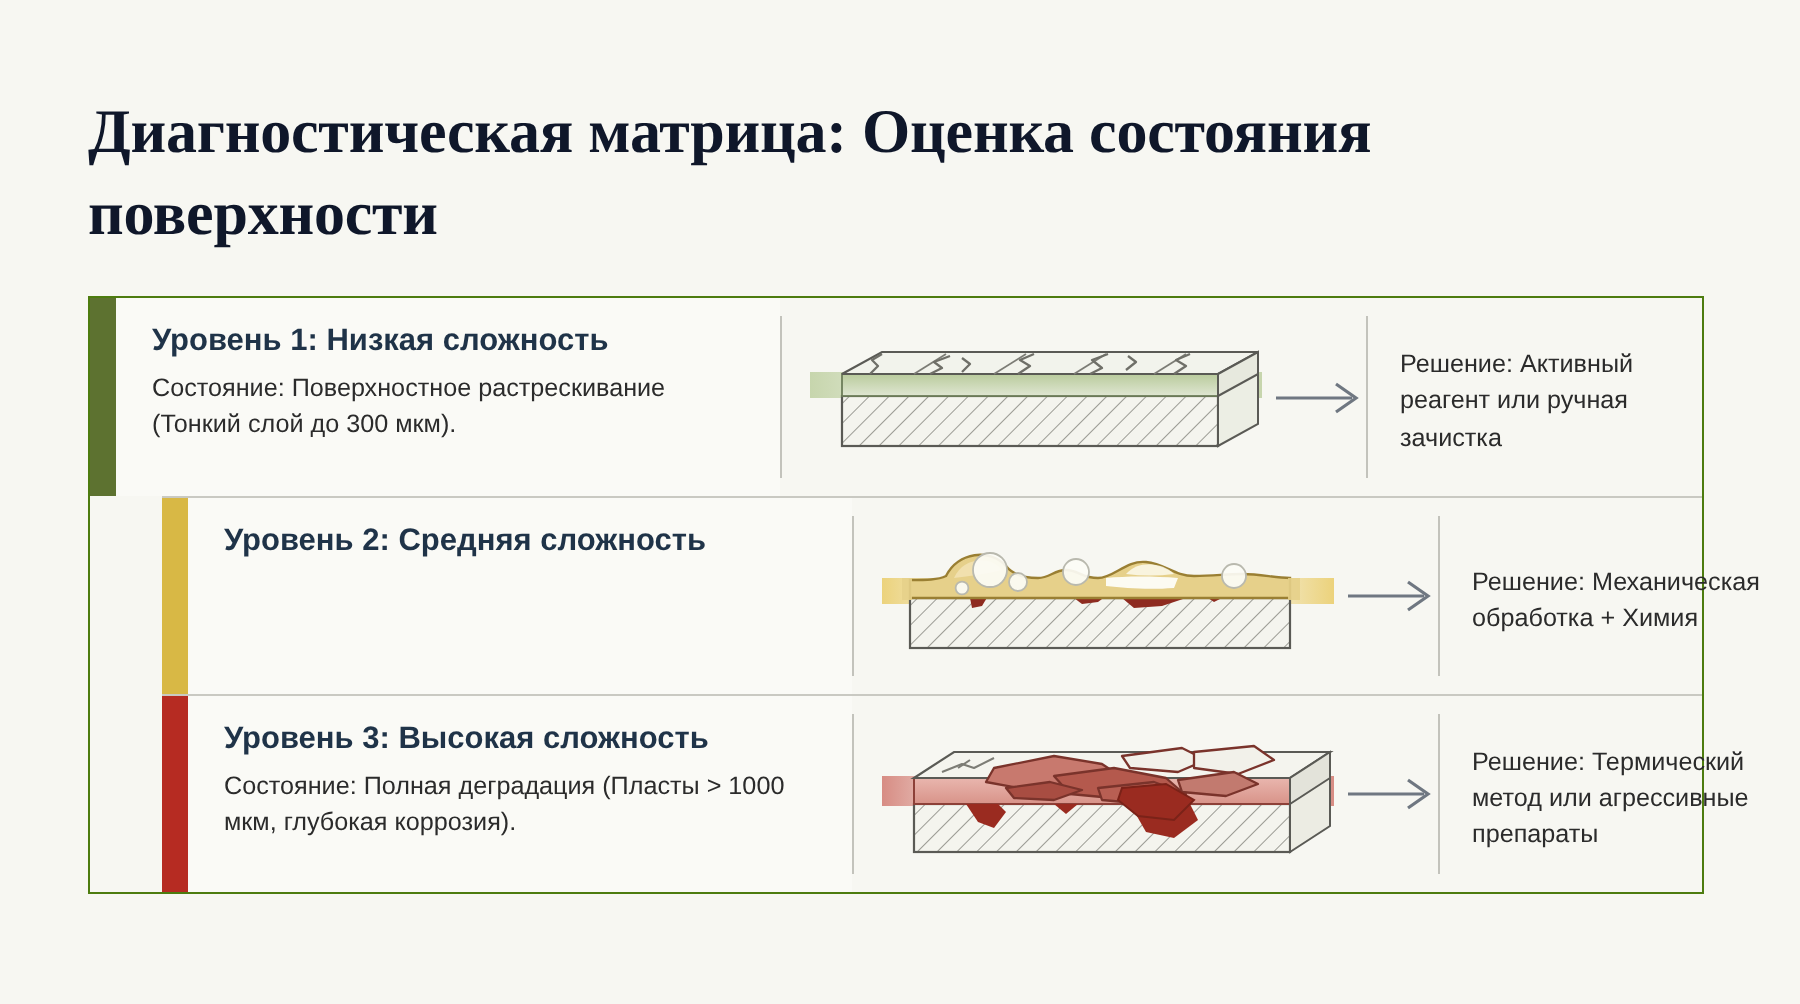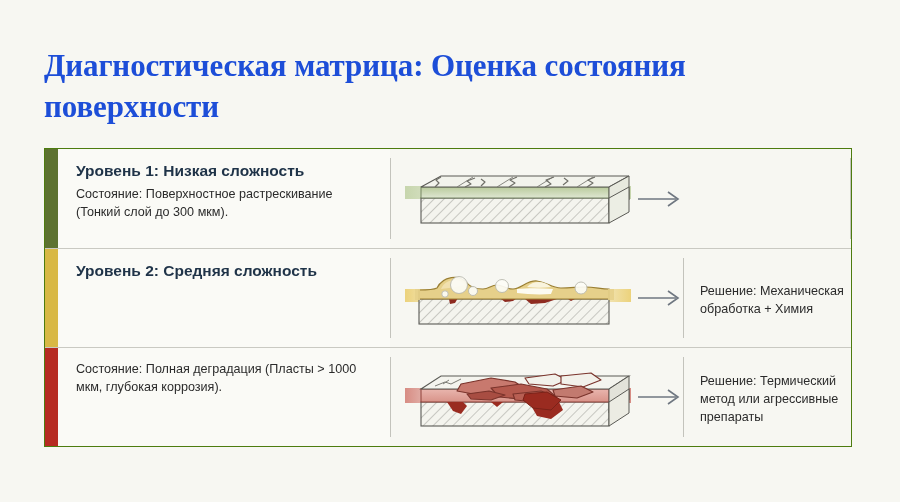--- a/index.html
+++ b/index.html
@@ -23,21 +23,21 @@
   
   .title {
     position: absolute;
     left: 44px;
     top: 46px;
     width: 800px;
     font-family: "Liberation Serif", serif;
     font-weight: bold;
     font-size: 31px;
     line-height: 1.32;
-    color: #1d4ed8;
+    color: #0f172a;
     letter-spacing: -0.1px;
   }
 
   
   .matrix {
     position: absolute;
     left: 44px;
     top: 148px;
     width: 808px;
     border: 1px solid #4d7c0f;
@@ -47,20 +47,21 @@
   .row {
     position: relative;
     display: flex;
     align-items: stretch;
     height: 99px;
     background: #f7f7f2;
     box-sizing: border-box;
   }
   .row + .row {
     border-top: 1px solid #c9c9c2;
+    margin-left: 36px;
   }
 
   .accent {
     width: 13px;
     flex: 0 0 13px;
   }
 
   
   .col-desc {
     flex: 0 0 332px;
@@ -177,20 +178,23 @@
             <path d="M182,19 L188,15 L183,12 L190,9"></path>
           </g>
         </svg>
 
         <svg class="arrow-svg" width="46" height="20" viewBox="0 0 46 20">
           <line x1="1" y1="10" x2="39" y2="10" stroke="#6f7781" stroke-width="1.6"></line>
           <polyline points="31,3 41,10 31,17" fill="none" stroke="#6f7781" stroke-width="1.6"></polyline>
         </svg>
       </div>
 
+      <div class="col-sol">
+        <div class="sol-text">Решение: Активный реагент или ручная зачистка</div>
+      </div>
     </div>
 
     <div class="row">
       <div class="accent" style="background:#d8b845"></div>
 
       <div class="col-desc">
         <div class="lvl-title">Уровень 2: Средняя сложность</div>
       </div>
 
       <div class="col-illu">
@@ -256,20 +260,21 @@
 
       <div class="col-sol">
         <div class="sol-text">Решение: Механическая обработка + Химия</div>
       </div>
     </div>
 
     <div class="row">
       <div class="accent" style="background:#b62b22"></div>
 
       <div class="col-desc">
+        <div class="lvl-title">Уровень 3: Высокая сложность</div>
         <div class="lvl-state">Состояние: Полная деградация (Пласты &gt; 1000 мкм, глубокая коррозия).</div>
       </div>
 
       <div class="col-illu">
         <svg class="illu-svg" width="226" height="66" viewBox="0 0 226 66">
           <defs>
             <pattern id="hatch3" width="7" height="7" patternTransform="rotate(45)" patternUnits="userSpaceOnUse">
               <rect width="7" height="7" fill="#f4f4ee"></rect>
               <line x1="0" y1="0" x2="0" y2="7" stroke="#9b9b94" stroke-width="1"></line>
             </pattern>

